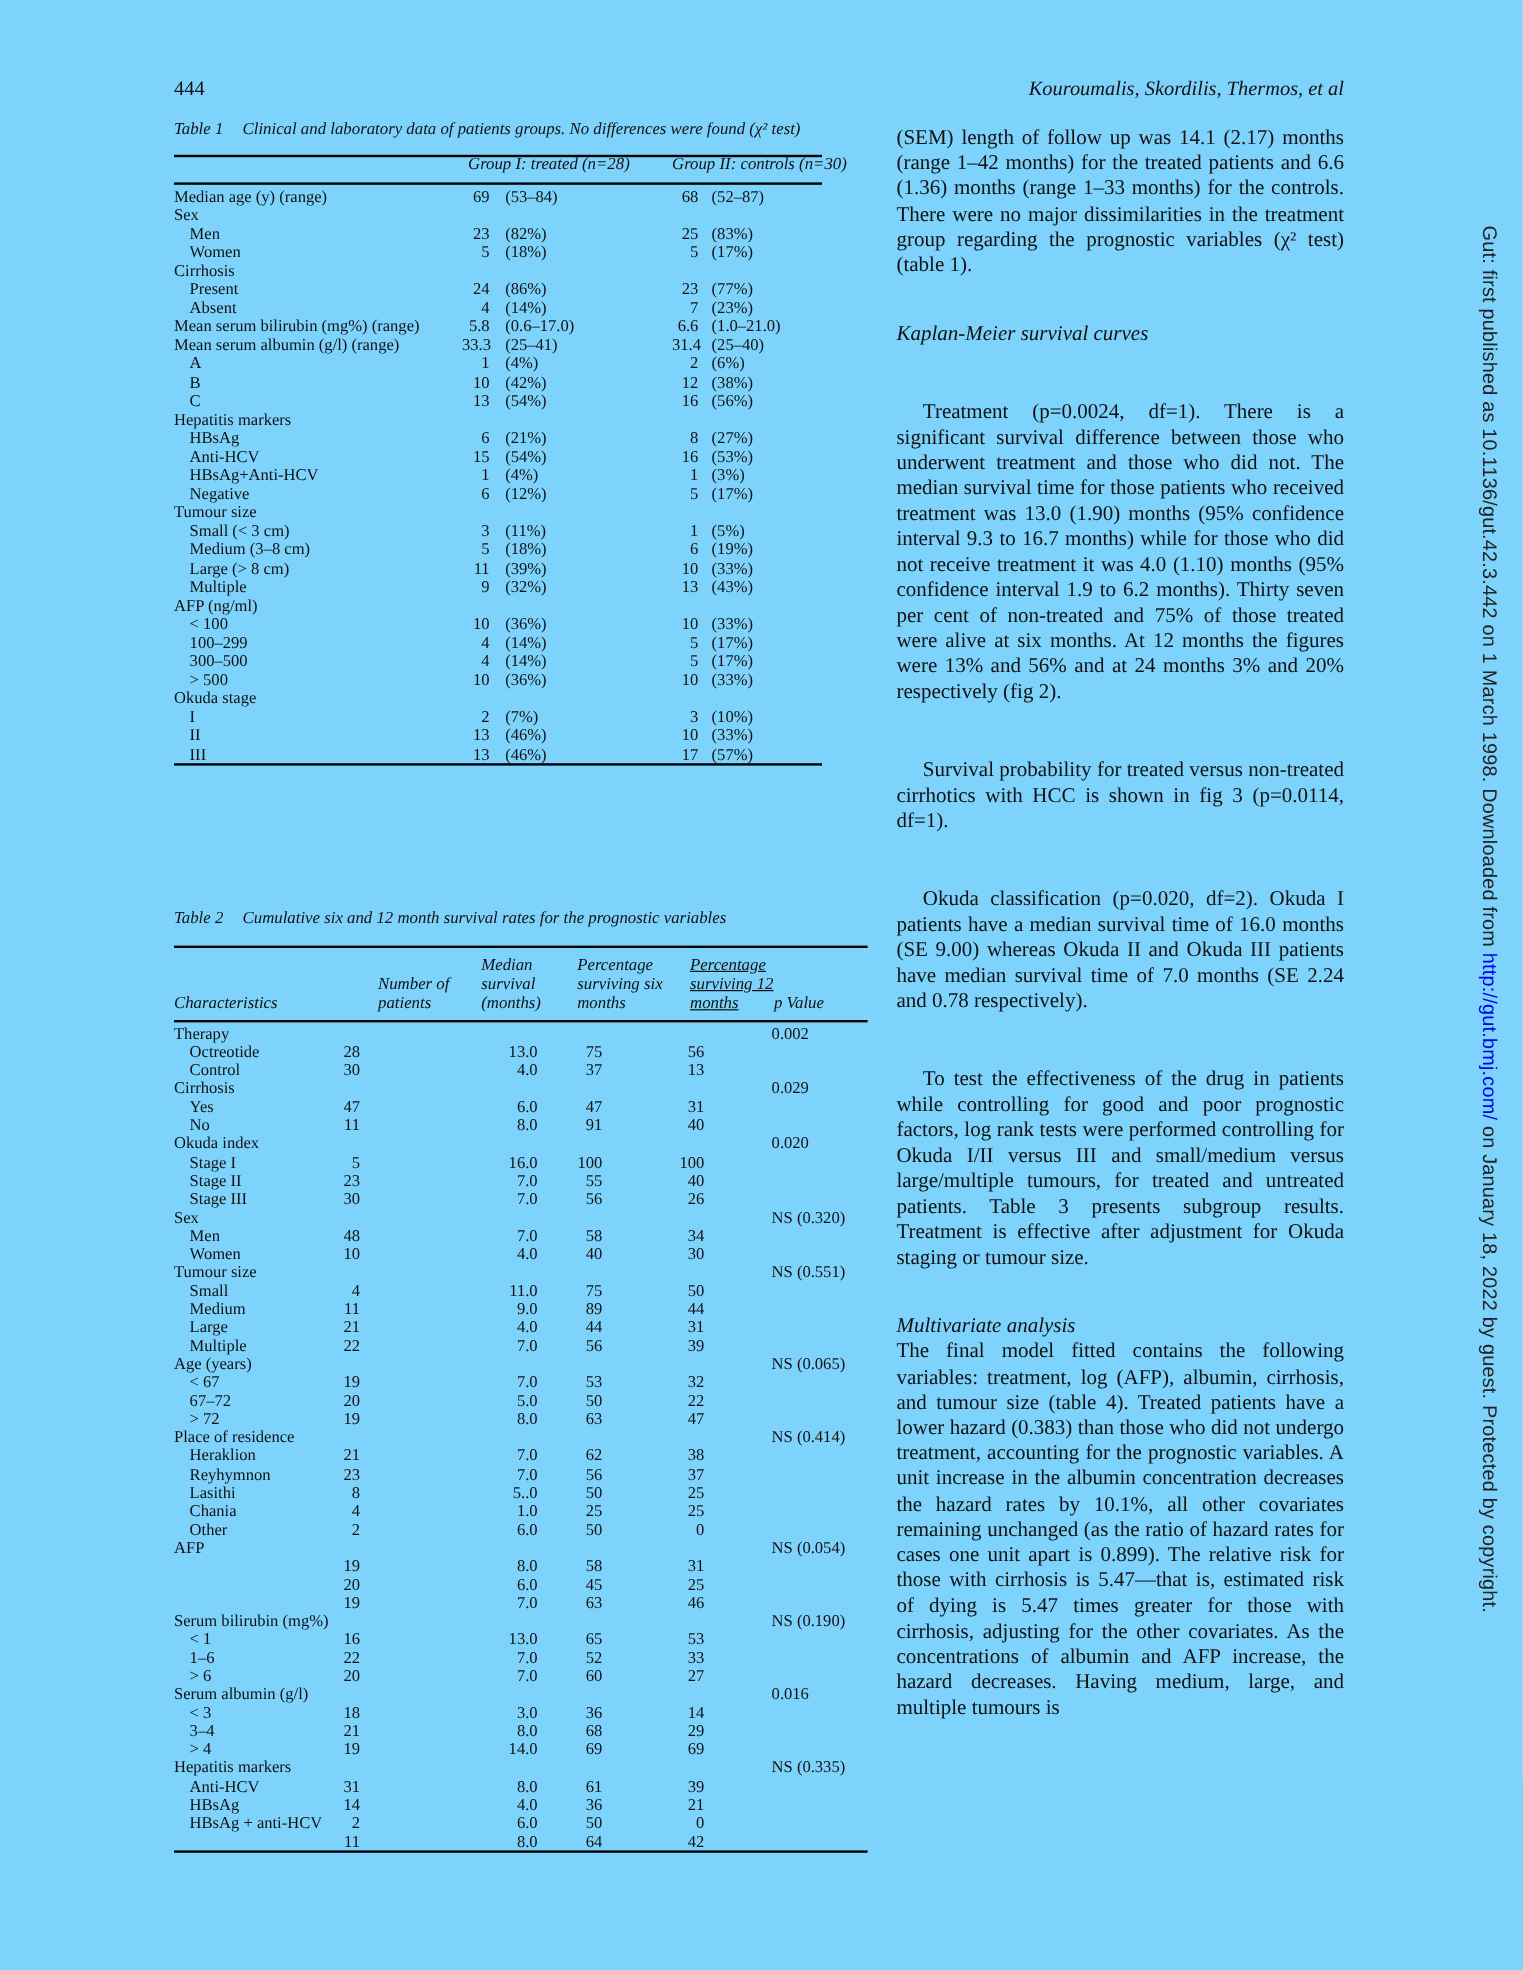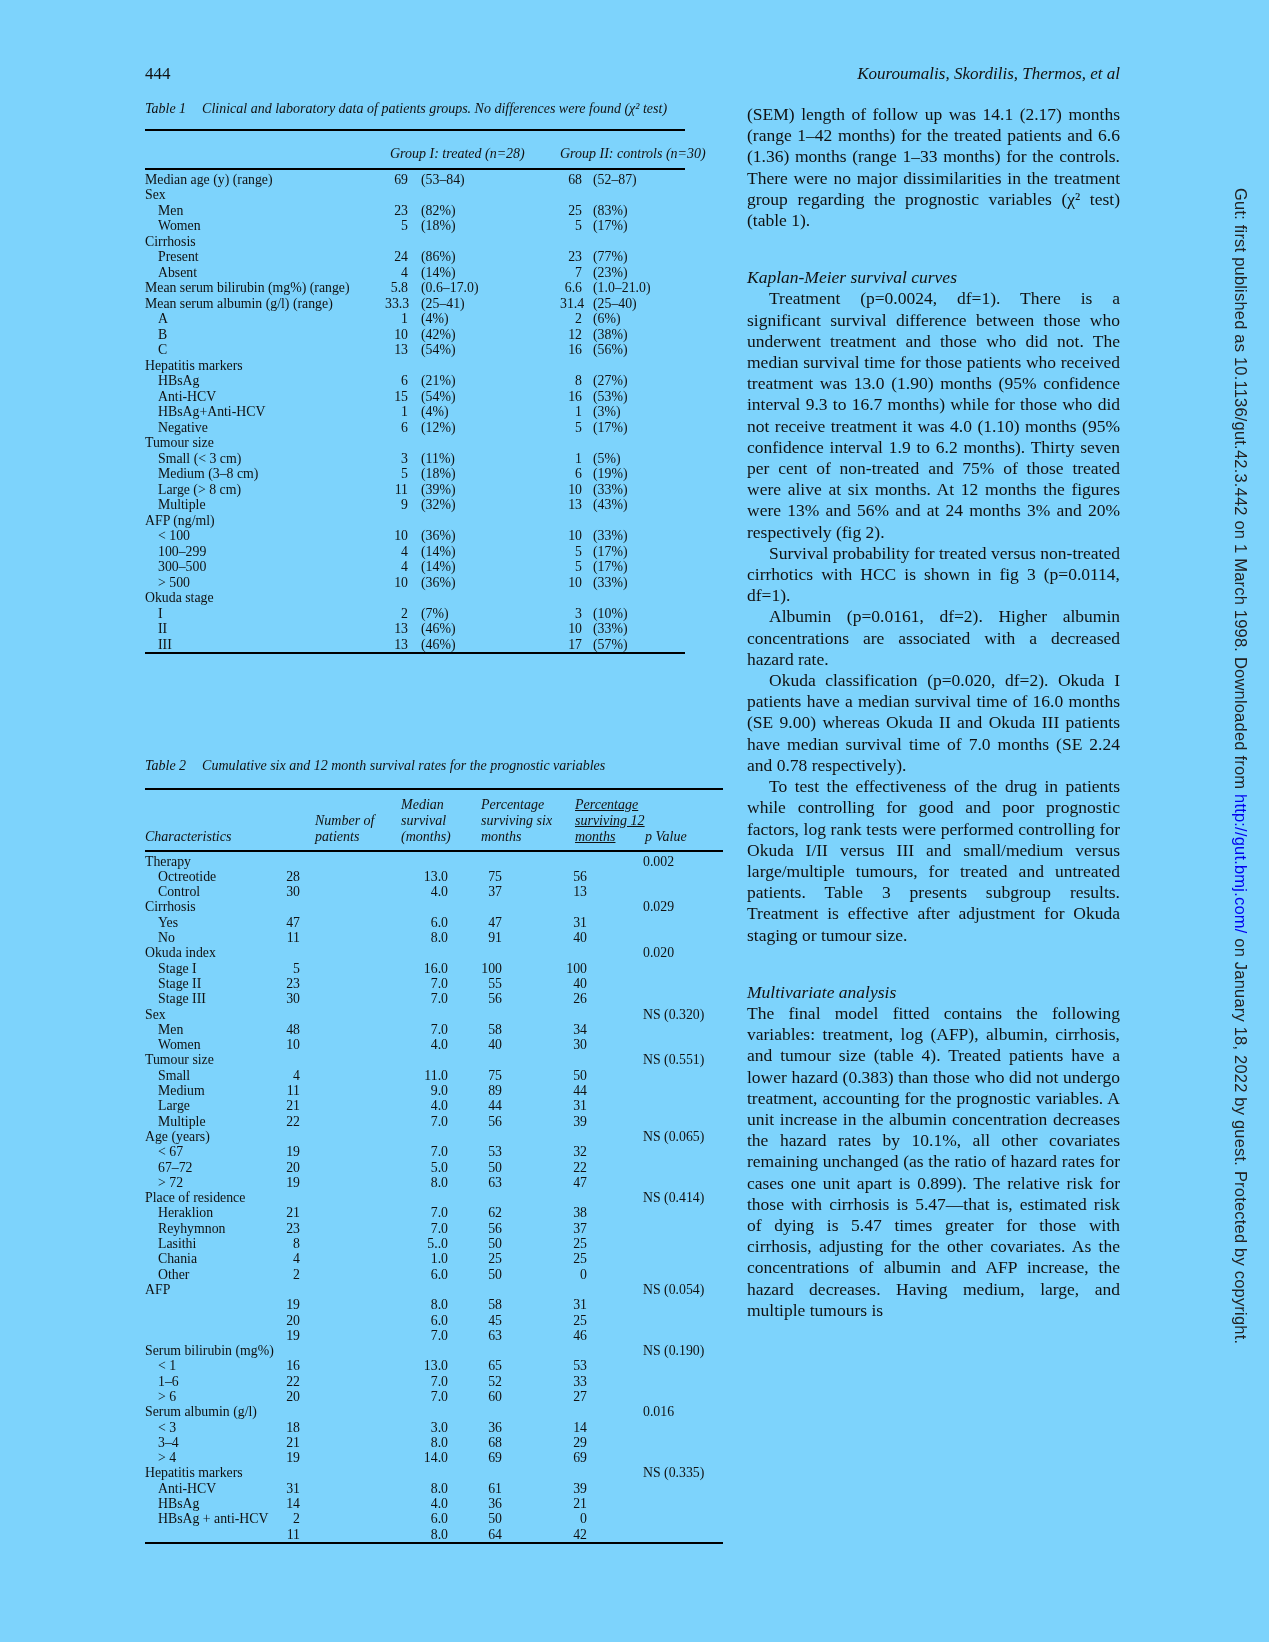--- a/index.html
+++ b/index.html
@@ -13,21 +13,21 @@
   .run-authors { position:absolute; right:149px; top:64px; font-size:17px; font-style:italic; }
 
   
   .rule { height:1.8px; background:#000; }
 
   
   .table1 { position:absolute; left:145px; top:100px; width:540px; }
   .tcaption { font-style:italic; font-size:14px; line-height:17px; }
   .tcaption .tlabel { padding-right:16px; }
   .table1 .tcaption { margin-bottom:12px; }
-  .t1head { position:relative; height:37px; font-style:italic; font-size:14px; }
+  .t1head { position:relative; height:21px; font-style:italic; font-size:14px; }
   .t1head .h1 { position:absolute; left:245px; bottom:6px; white-space:nowrap; }
   .t1head .h2 { position:absolute; left:415px; bottom:6px; white-space:nowrap; }
   .t1rows { font-size:13.8px; padding-top:2px; }
   .tr { display:grid; grid-template-columns:240px 23px 152px 22px 103px; height:15.5px; line-height:15.5px; }
   .tr .label { white-space:nowrap; }
   .tr .label.indent { padding-left:13px; }
   .tr .num { text-align:right; white-space:nowrap; }
   .tr > :nth-child(3) { padding-left:13px; white-space:nowrap; }
   .tr > :nth-child(5) { padding-left:11px; white-space:nowrap; }
 
@@ -47,21 +47,21 @@
   .tr2 .label { white-space:nowrap; }
   .tr2 .label.indent { padding-left:13px; }
   .tr2 .num { text-align:right; white-space:nowrap; }
   .tr2 .pval { padding-left:56px; white-space:nowrap; }
 
   
   .rcol { position:absolute; left:747px; top:104px; width:373px;
           font-size:17.5px; line-height:21.2px; text-align:justify; }
   .rcol .para { margin:0; }
   .rcol .t-h { font-style:italic; margin-top:36px; text-align:left; }
-  .rcol .indent { text-indent:22px; }
+  .rcol .indent { text-indent:22px;margin-top:44px; }
 
   
   .sidebar {
     position:absolute; left:1226px; top:188px; height:1275px; width:24px;
     writing-mode:vertical-rl; text-orientation:mixed; white-space:nowrap;
     font-family:"Liberation Sans", sans-serif; font-size:16.5px; color:#222;
     letter-spacing:0.2px;
   }
   .sidebar a { text-decoration:none; }
 </style>
@@ -766,21 +766,20 @@
       <div class="para t-p">(SEM) length of follow up was 14.1 (2.17) months (range 1–42 months) for the treated patients and 6.6 (1.36) months (range 1–33 months) for the controls. There were no major dissimilarities in the treatment group regarding the prognostic variables (χ² test) (table 1).</div>
 
       <div class="para t-h">Kaplan-Meier survival curves</div>
 
 
       <div class="para indent t-p">Treatment (p=0.0024, df=1). There is a significant survival difference between those who underwent treatment and those who did not. The median survival time for those patients who received treatment was 13.0 (1.90) months (95% confidence interval 9.3 to 16.7 months) while for those who did not receive treatment it was 4.0 (1.10) months (95% confidence interval 1.9 to 6.2 months). Thirty seven per cent of non-treated and 75% of those treated were alive at six months. At 12 months the figures were 13% and 56% and at 24 months 3% and 20% respectively (fig 2).</div>
 
 
       <div class="para indent t-p">Survival probability for treated versus non-treated cirrhotics with HCC is shown in fig 3 (p=0.0114, df=1).</div>
 
-      <div class="para indent t-p">Albumin (p=0.0161, df=2). Higher albumin concentrations are associated with a decreased hazard rate.</div>
 
       <div class="para indent t-p">Okuda classification (p=0.020, df=2). Okuda I patients have a median survival time of 16.0 months (SE 9.00) whereas Okuda II and Okuda III patients have median survival time of 7.0 months (SE 2.24 and 0.78 respectively).</div>
 
       <div class="para indent t-p">To test the effectiveness of the drug in patients while controlling for good and poor prognostic factors, log rank tests were performed controlling for Okuda I/II versus III and small/medium versus large/multiple tumours, for treated and untreated patients. Table 3 presents subgroup results. Treatment is effective after adjustment for Okuda staging or tumour size.</div>
 
       <div class="para t-h">Multivariate analysis</div>
 
       <div class="para t-p">The final model fitted contains the following variables: treatment, log (AFP), albumin, cirrhosis, and tumour size (table 4). Treated patients have a lower hazard (0.383) than those who did not undergo treatment, accounting for the prognostic variables. A unit increase in the albumin concentration decreases the hazard rates by 10.1%, all other covariates remaining unchanged (as the ratio of hazard rates for cases one unit apart is 0.899). The relative risk for those with cirrhosis is 5.47—that is, estimated risk of dying is 5.47 times greater for those with cirrhosis, adjusting for the other covariates. As the concentrations of albumin and AFP increase, the hazard decreases. Having medium, large, and multiple tumours is</div>
     </div>
 

